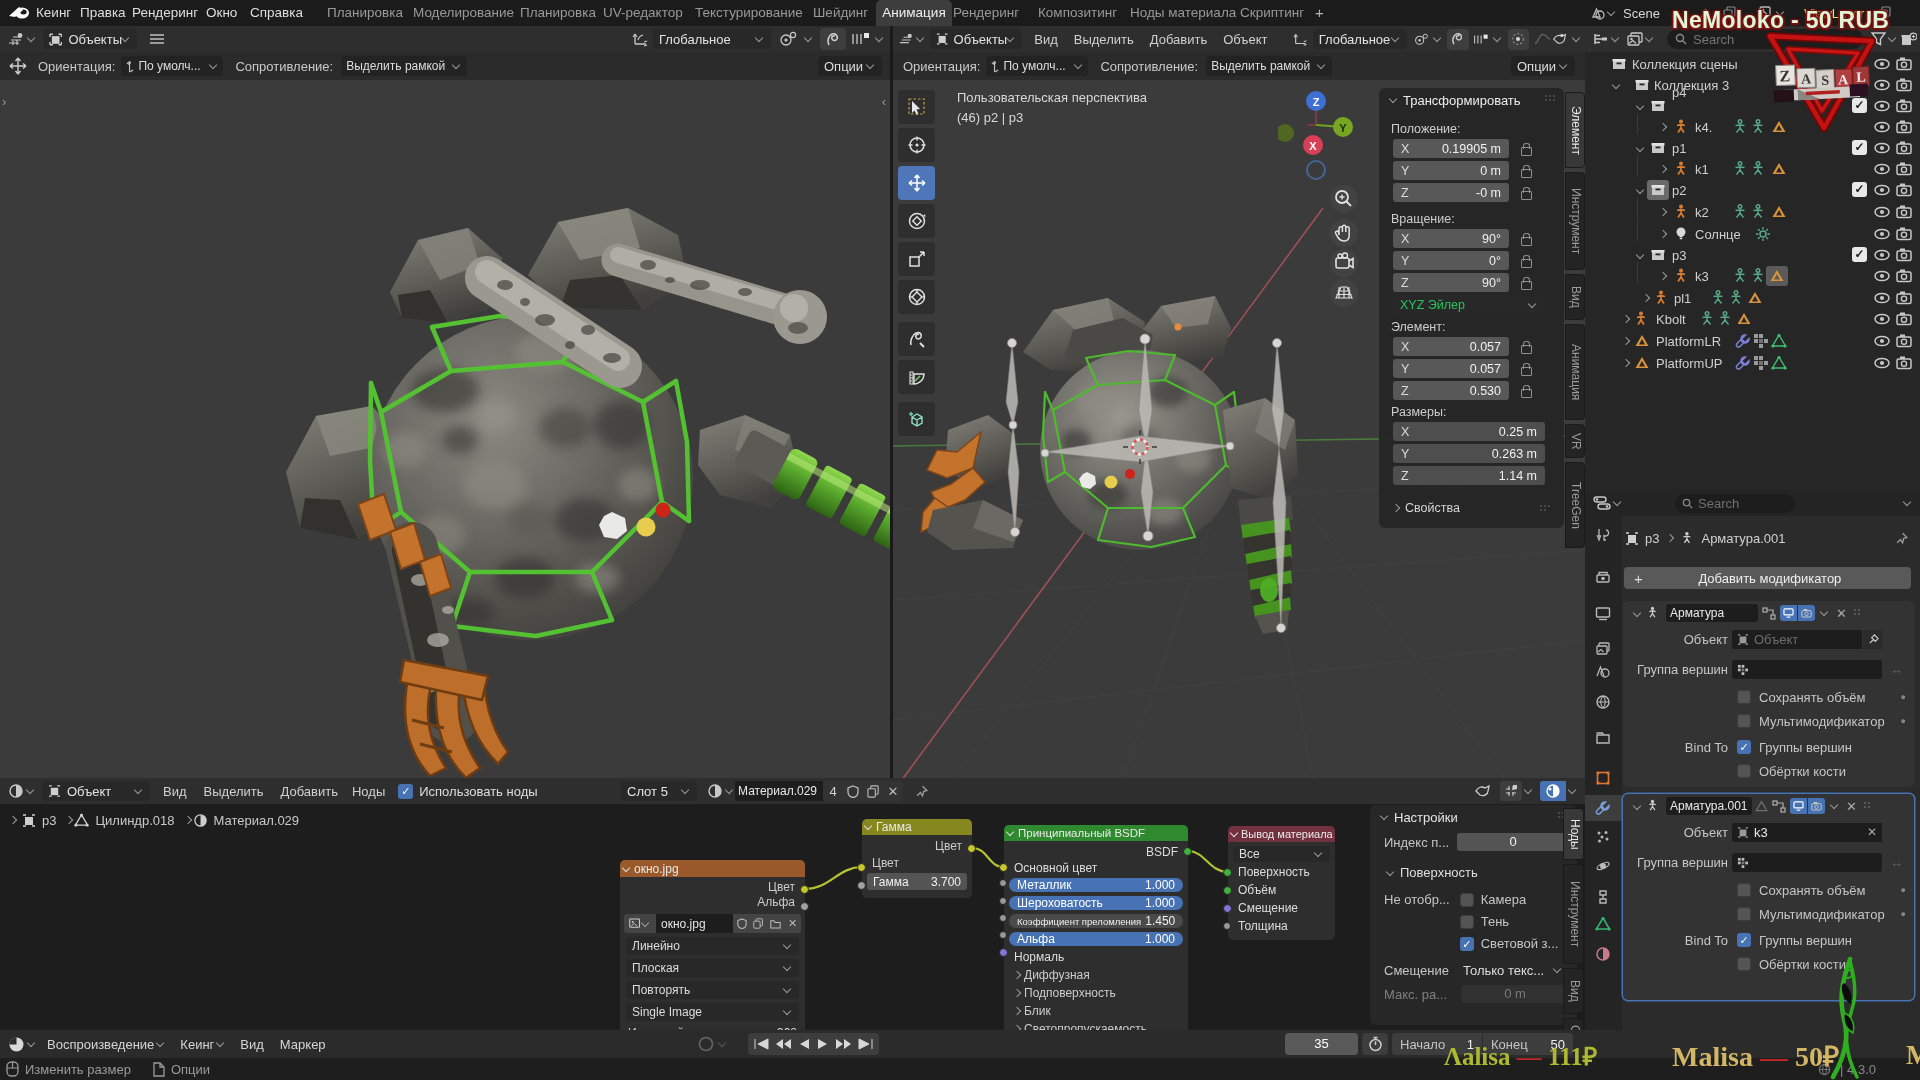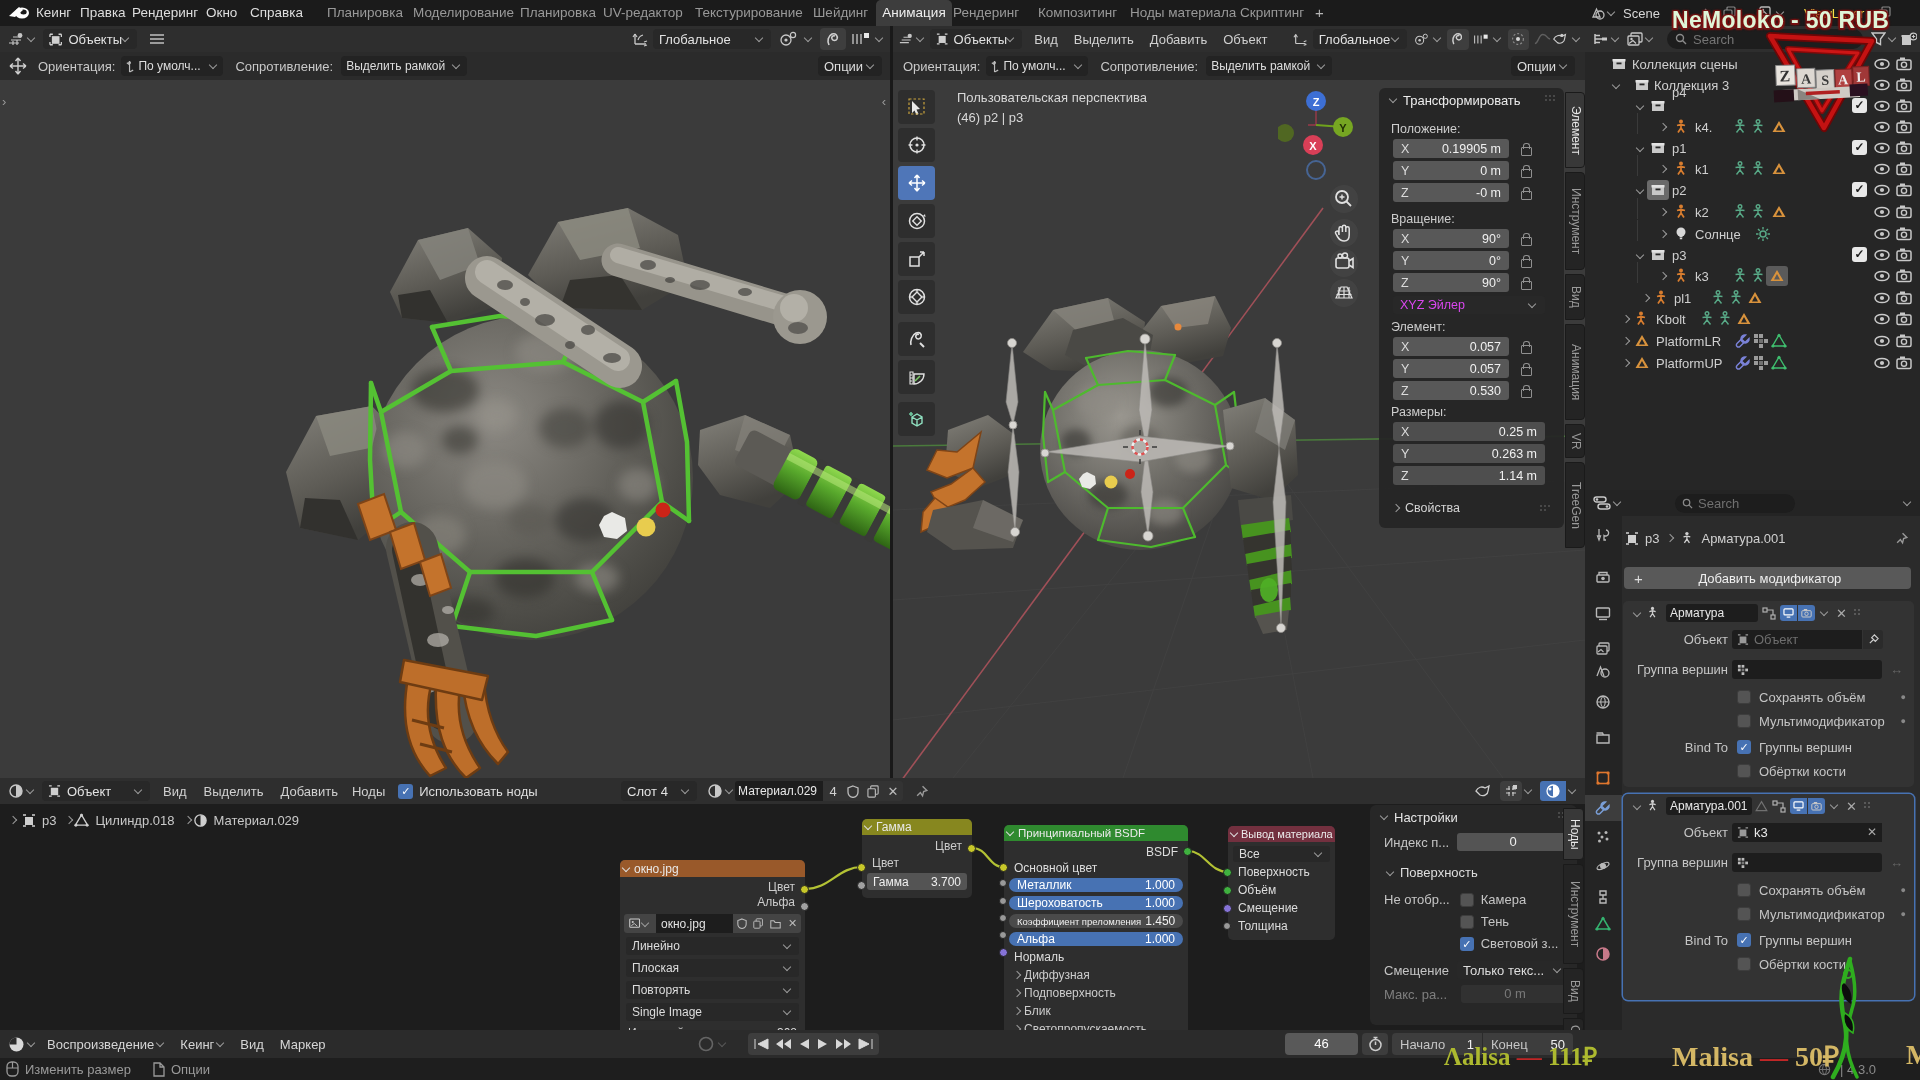--- a/index.html
+++ b/index.html
@@ -639,21 +639,21 @@
         </div>
       <div class="lock" style="margin-left:12px"></div>
       </div>
       <div class="abs row" style="left:14px;top:185px;width:160px;height:19px">
       <div class="row" style="width:116px;height:19px;background:#585858;border-radius:3px;padding:0 8px;color:#f0f0f0">
           <span style="color:#dcdcdc">Z</span>
           <span style="margin-left:auto">90°</span>
         </div>
       <div class="lock" style="margin-left:12px"></div>
       </div>
-      <div class="abs row" style="left:14px;top:208px;width:152px;height:18px;background:#282828;border-radius:3px;padding:0 7px;color:#d946ef">XYZ Эйлер<span class="chev" style="margin-left:auto"></span></div>
+      <div class="abs row" style="left:14px;top:208px;width:152px;height:18px;background:#282828;border-radius:3px;padding:0 7px;color:#22c55e">XYZ Эйлер<span class="chev" style="margin-left:auto"></span></div>
       <div class="abs" style="left:12px;top:232px;color:#cdcdcd">Элемент:</div>
       <div class="abs row" style="left:14px;top:249px;width:160px;height:19px">
       <div class="row" style="width:116px;height:19px;background:#585858;border-radius:3px;padding:0 8px;color:#f0f0f0">
           <span style="color:#dcdcdc">X</span>
           <span style="margin-left:auto">0.057</span>
         </div>
       <div class="lock" style="margin-left:12px"></div>
       </div>
       <div class="abs row" style="left:14px;top:271px;width:160px;height:19px">
       <div class="row" style="width:116px;height:19px;background:#585858;border-radius:3px;padding:0 8px;color:#f0f0f0">
@@ -1346,21 +1346,21 @@
       <span style="margin-left:6px;color:#e2e2e2">Объект</span>
         <span class="chev" style="margin-left:auto"></span>
     </div>
     <span style="margin-left:13px">Вид</span>
       <span style="margin-left:17px">Выделить</span>
       <span style="margin-left:17px">Добавить</span>
       <span style="margin-left:14px">Ноды</span>
     <div class="cb on" style="margin-left:13px;width:15px;height:15px">✓</div>
       <span style="margin-left:6px;color:#dedede;white-space:nowrap">Использовать ноды</span>
     <div class="wid" style="margin-left:auto;width:76px;background:#282828">
-        <span style="color:#e2e2e2">Слот 4</span>
+        <span style="color:#e2e2e2">Слот 5</span>
         <span class="chev" style="margin-left:auto"></span>
       </div>
     <svg width="16" height="16" viewBox="0 0 16 16" style="margin-left:10px">
         <circle cx="8" cy="8" r="6" fill="none" stroke="#c8c8c8" stroke-width="1.4"></circle>
         <path d="M8 2 a6 6 0 0 1 0 12 Z" fill="#c8c8c8"></path>
       </svg>
       <span class="chev"></span>
     <div class="wid" style="width:88px;background:#1d1d1d;border-radius:3px 0 0 3px;padding:0 3px">
         <span style="color:#e8e8e8;font-size:12px;white-space:nowrap">Материал.029</span>
       </div>
@@ -1644,21 +1644,21 @@
     <svg width="16" height="14" viewBox="0 0 16 14" style="margin-left:3px">
         <path d="M3 12 L12 7 L3 2 Z" fill="#d8d8d8"></path>
       </svg>
     <svg width="19" height="14" viewBox="0 0 19 14" style="margin-left:3px">
         <path d="M2 12 L9 7 L2 2 Z M10 12 L17 7 L10 2 Z" fill="#d8d8d8"></path>
       </svg>
     <svg width="19" height="14" viewBox="0 0 19 14" style="margin-left:3px">
         <path d="M16 2 v10 M3 12 L13 7 L3 2 Z" fill="#d8d8d8" stroke="#d8d8d8" stroke-width="1"></path>
       </svg>
   </div>
-  <div class="abs" style="left:1285px;top:3px;width:73px;height:22px;background:#595959;border-radius:4px;color:#fff;text-align:center;line-height:22px">46</div>
+  <div class="abs" style="left:1285px;top:3px;width:73px;height:22px;background:#595959;border-radius:4px;color:#fff;text-align:center;line-height:22px">35</div>
   <div class="abs btn" style="left:1362px;top:3px;width:26px;height:22px;background:#3d3d3d">
       <svg width="15" height="16" viewBox="0 0 15 16">
         <circle cx="7.5" cy="9" r="5.5" fill="none" stroke="#ccc" stroke-width="1.5"></circle>
         <path d="M7.5 9 V5.5 M5.5 1.5 h4 M7.5 1.5 v2" stroke="#ccc" stroke-width="1.5"></path>
       </svg>
     </div>
   <div class="abs row" style="left:1392px;top:3px;width:90px;height:22px;background:#3d3d3d;border-radius:4px 0 0 4px;padding:0 8px">
       <span style="color:#c5c5c5">Начало</span>
       <span style="margin-left:auto;color:#f0f0f0">1</span>
     </div>

